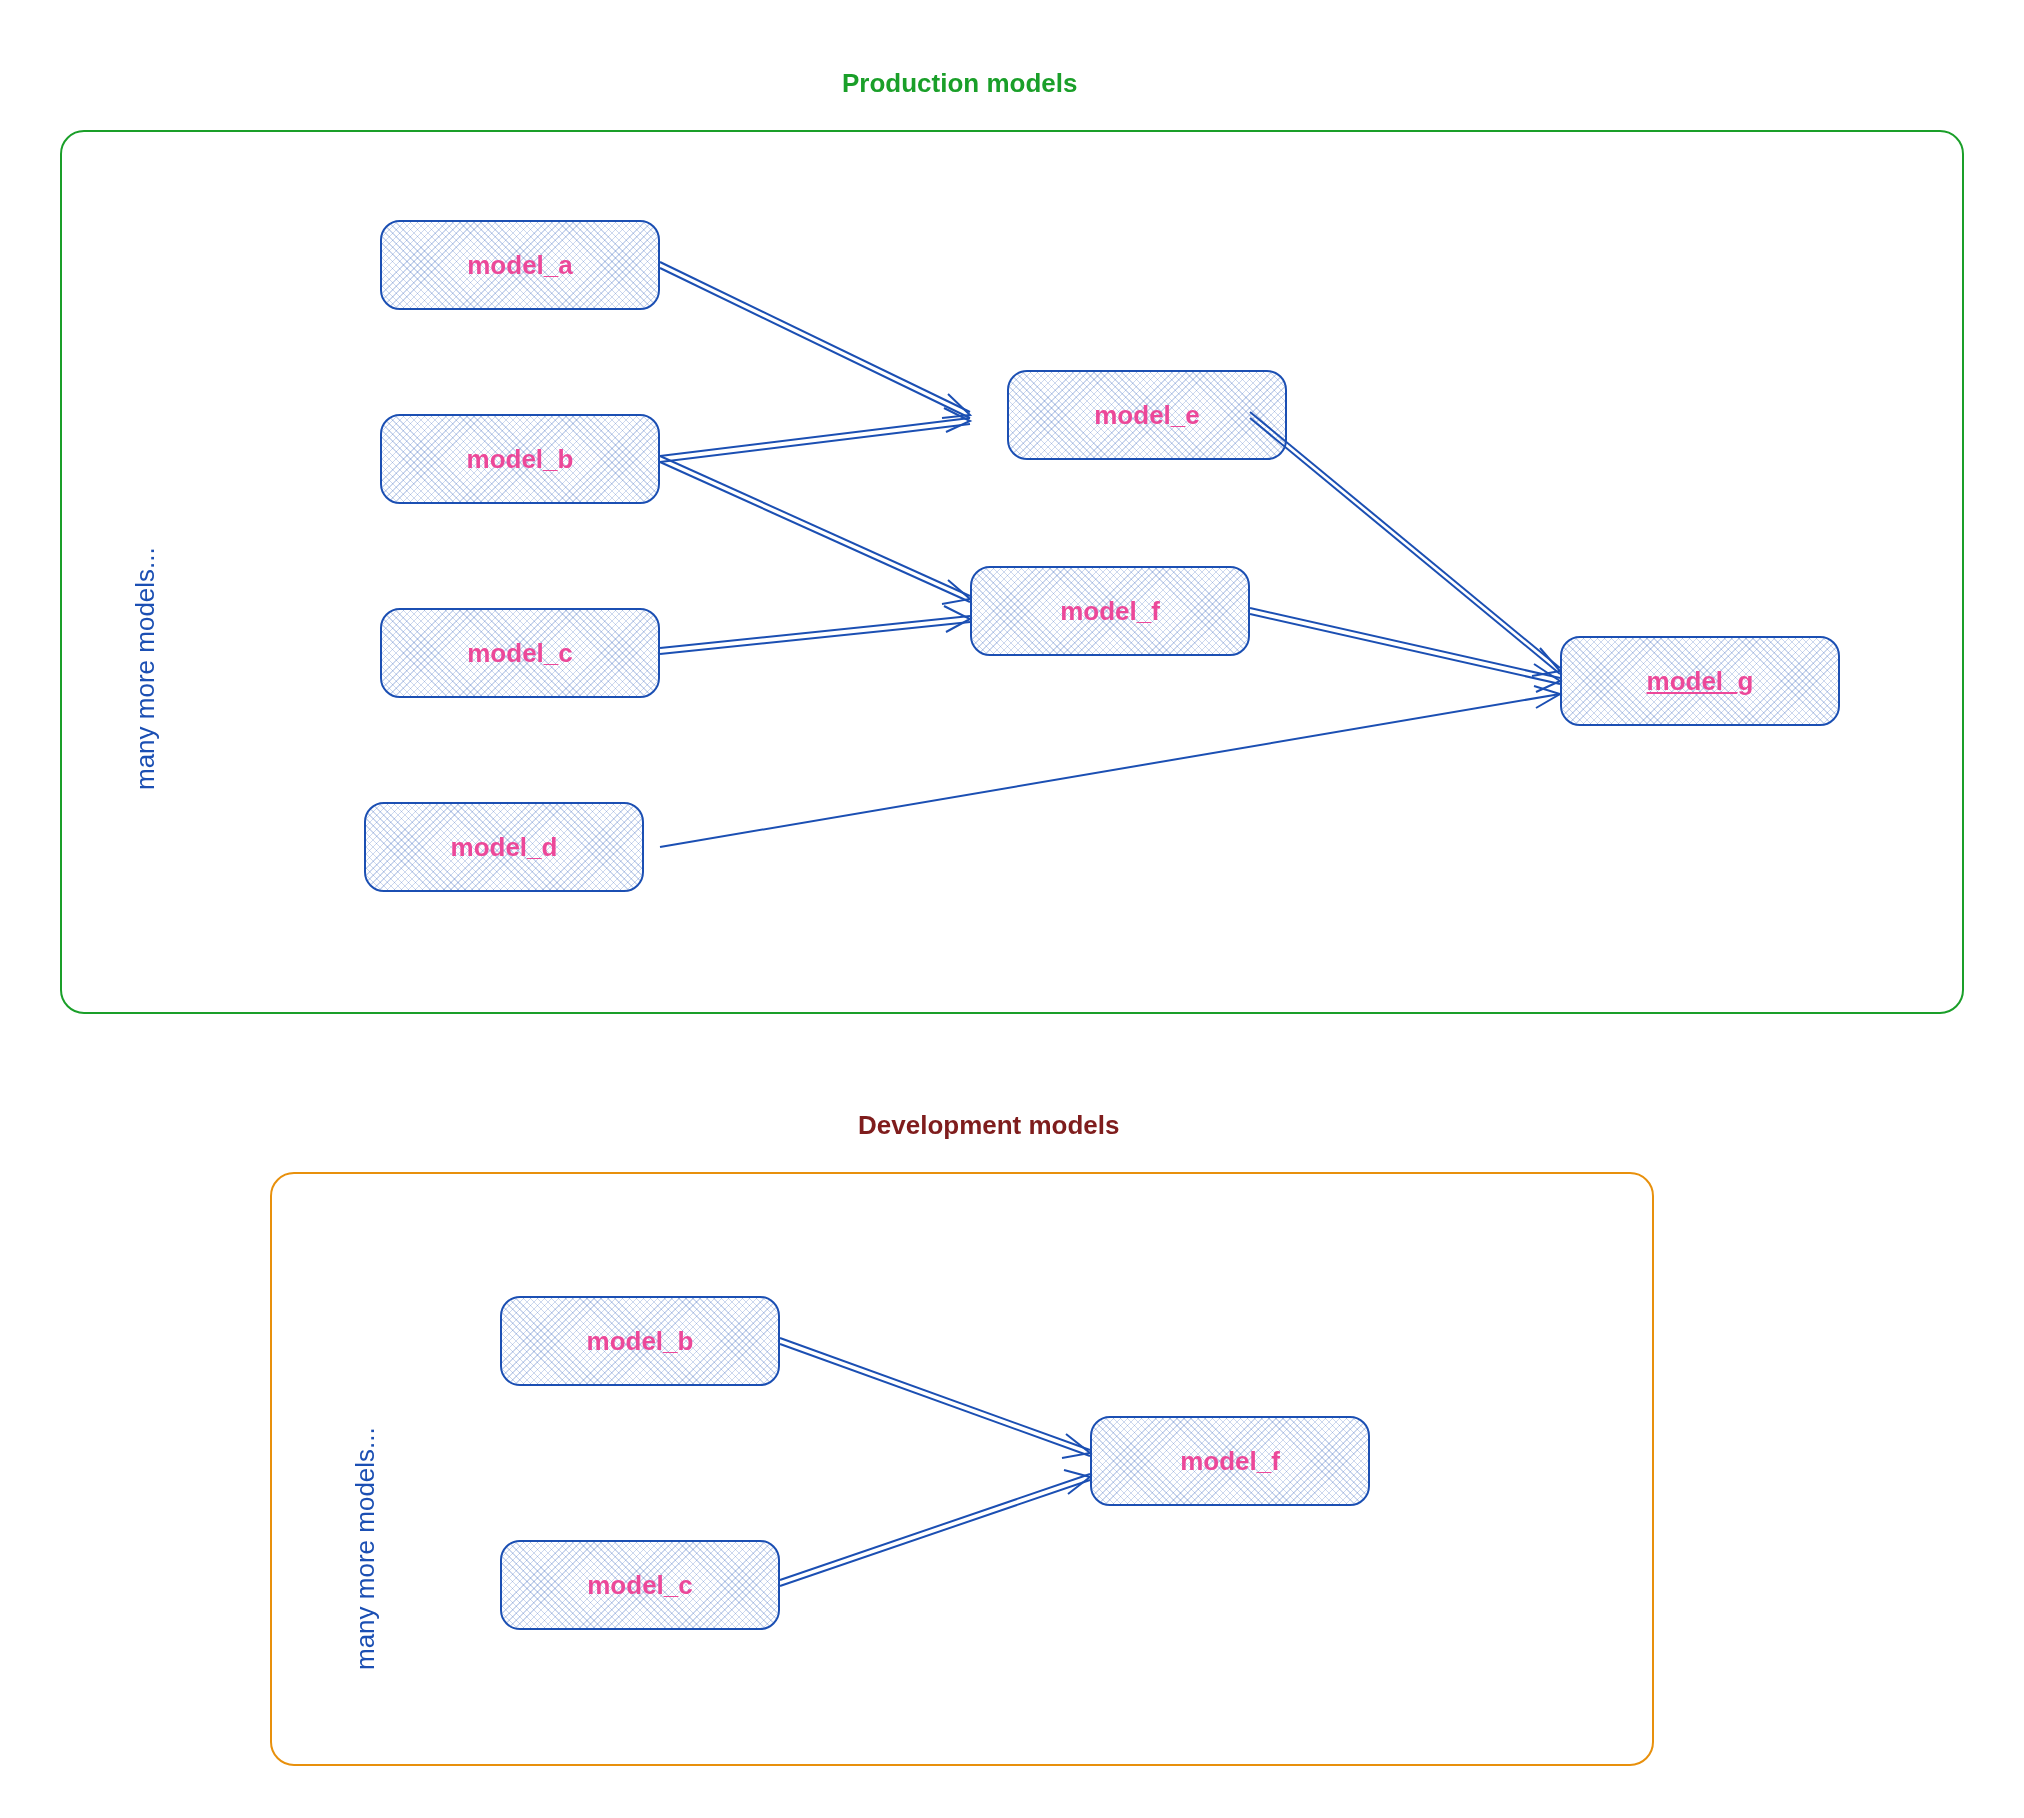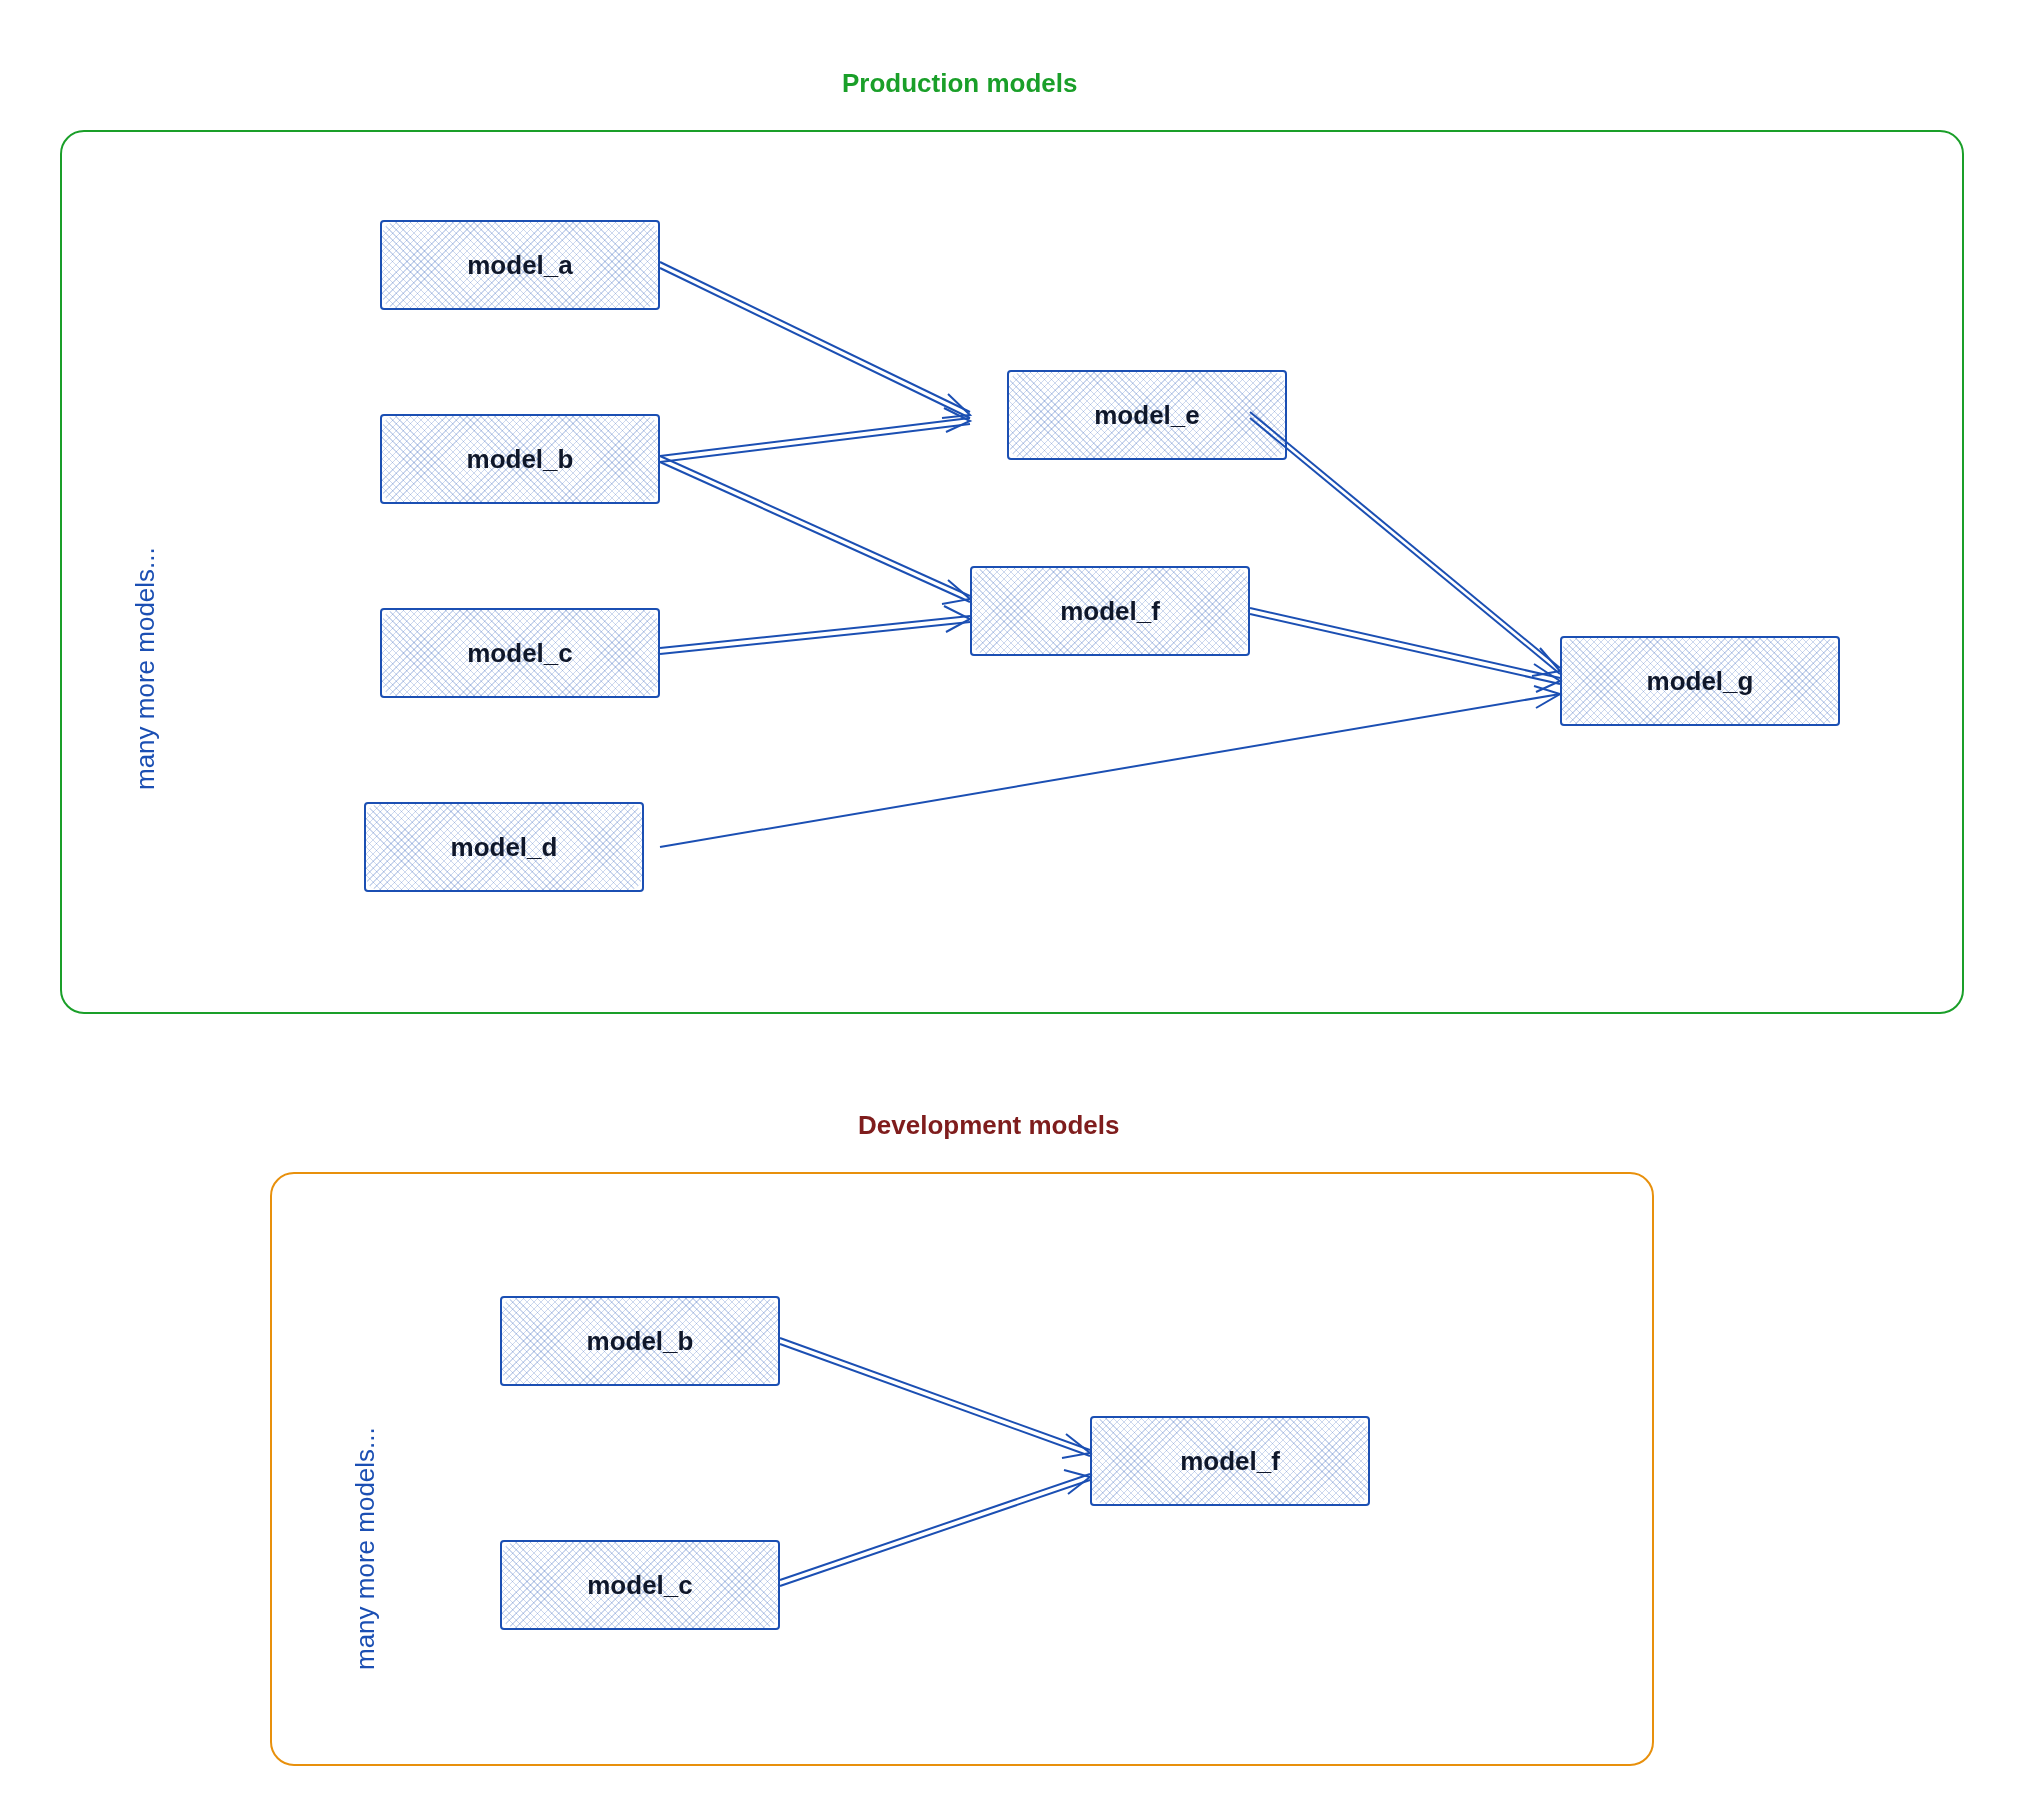--- a/index.html
+++ b/index.html
@@ -38,22 +38,22 @@
     color: #1b4fb3;
     transform: rotate(-90deg);
     transform-origin: left top;
     white-space: nowrap;
     font-weight: 500;
   }
 
   .node {
     position: absolute;
     border: 2px solid #1b4fb3;
-    border-radius: 4px;
-    color: #0f172a;
+    border-radius: 20px;
+    color: #ec4899;
     font-size: 26px;
     font-weight: 600;
     display: flex;
     align-items: center;
     justify-content: center;
     box-sizing: border-box;
     overflow: hidden;
   }
   
   .node::before {
@@ -113,21 +113,21 @@
     <span>model_d</span>
   </div>
 
   <div class="node" style="left:970px; top:370px; width:280px; height:90px;margin-left:37px;">
     <span>model_e</span>
   </div>
   <div class="node" style="left:970px; top:566px; width:280px; height:90px;">
     <span>model_f</span>
   </div>
 
-  <div class="node" style="left:1560px; top:636px; width:280px; height:90px;">
+  <div class="node" style="left:1560px; top:636px; width:280px; height:90px;text-decoration:underline;">
     <span>model_g</span>
   </div>
 
   <div class="section-title development" style="left:858px; top:1110px;">Development models</div>
 
   <div class="section-box development" style="left:270px; top:1172px; width:1380px; height:590px;"></div>
 
   <div class="side-note" style="left:350px; top:1670px;">many more models...</div>
 
   <div class="node" style="left:500px; top:1296px; width:280px; height:90px;">

